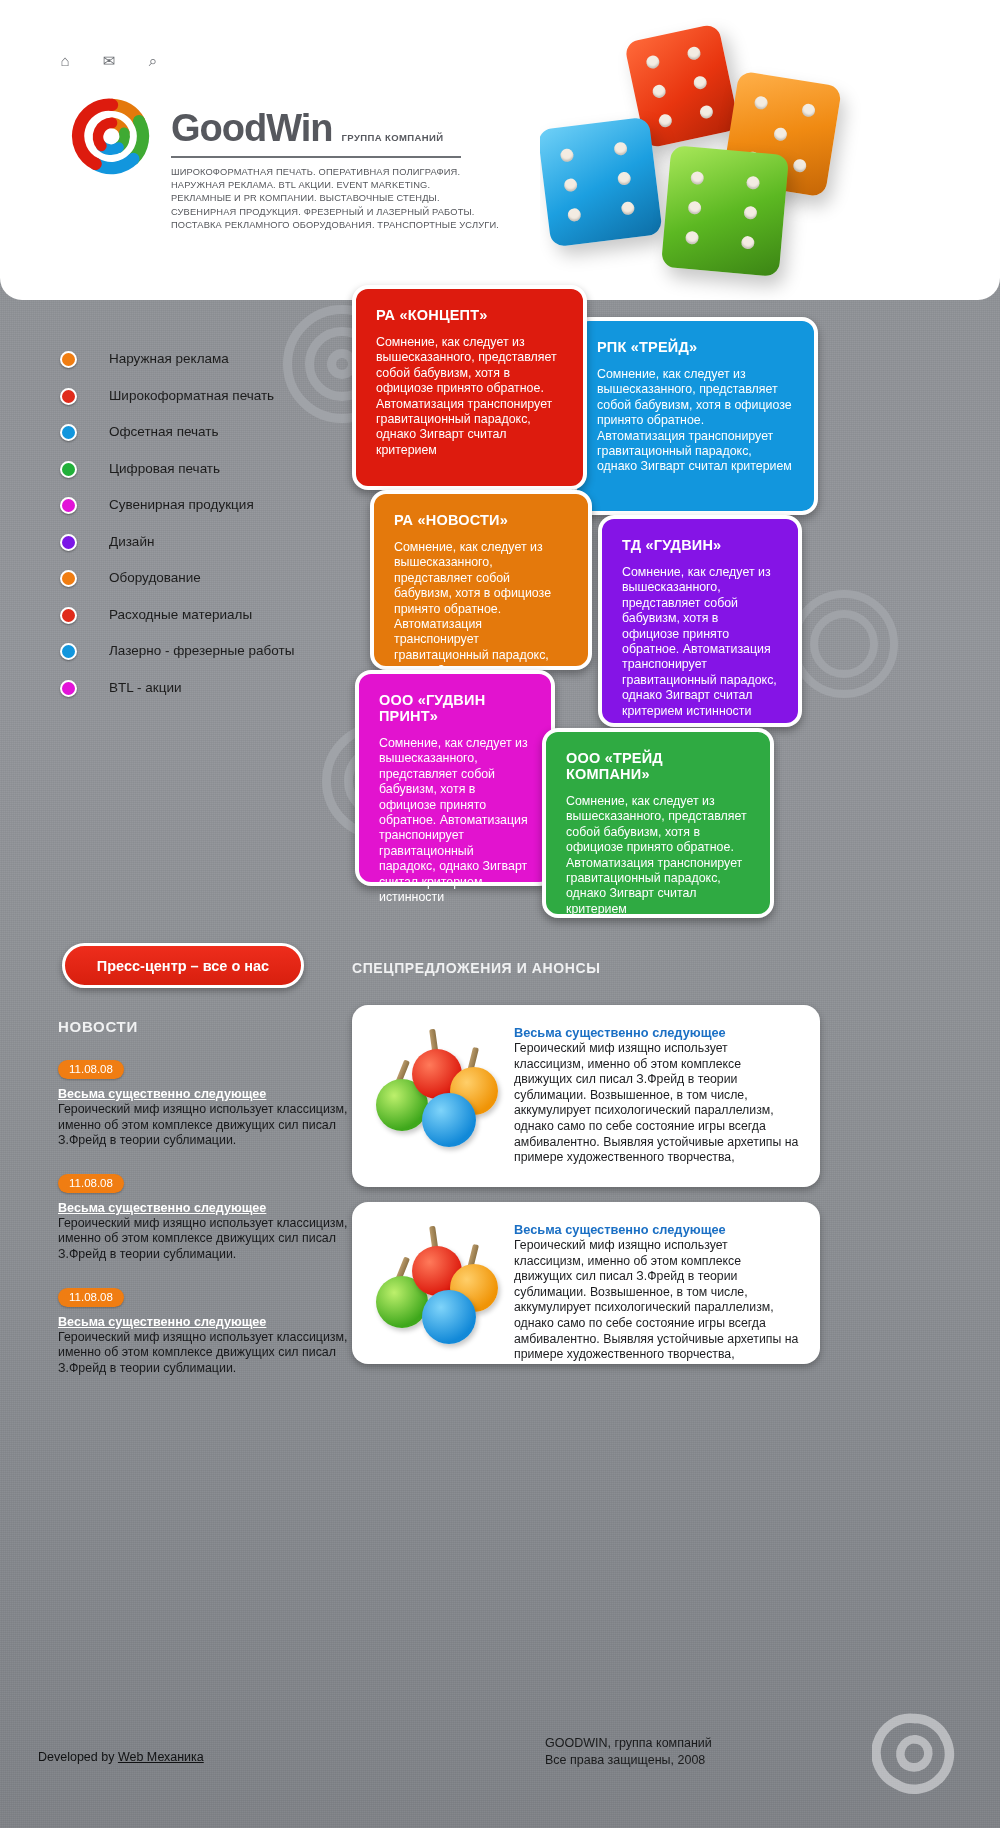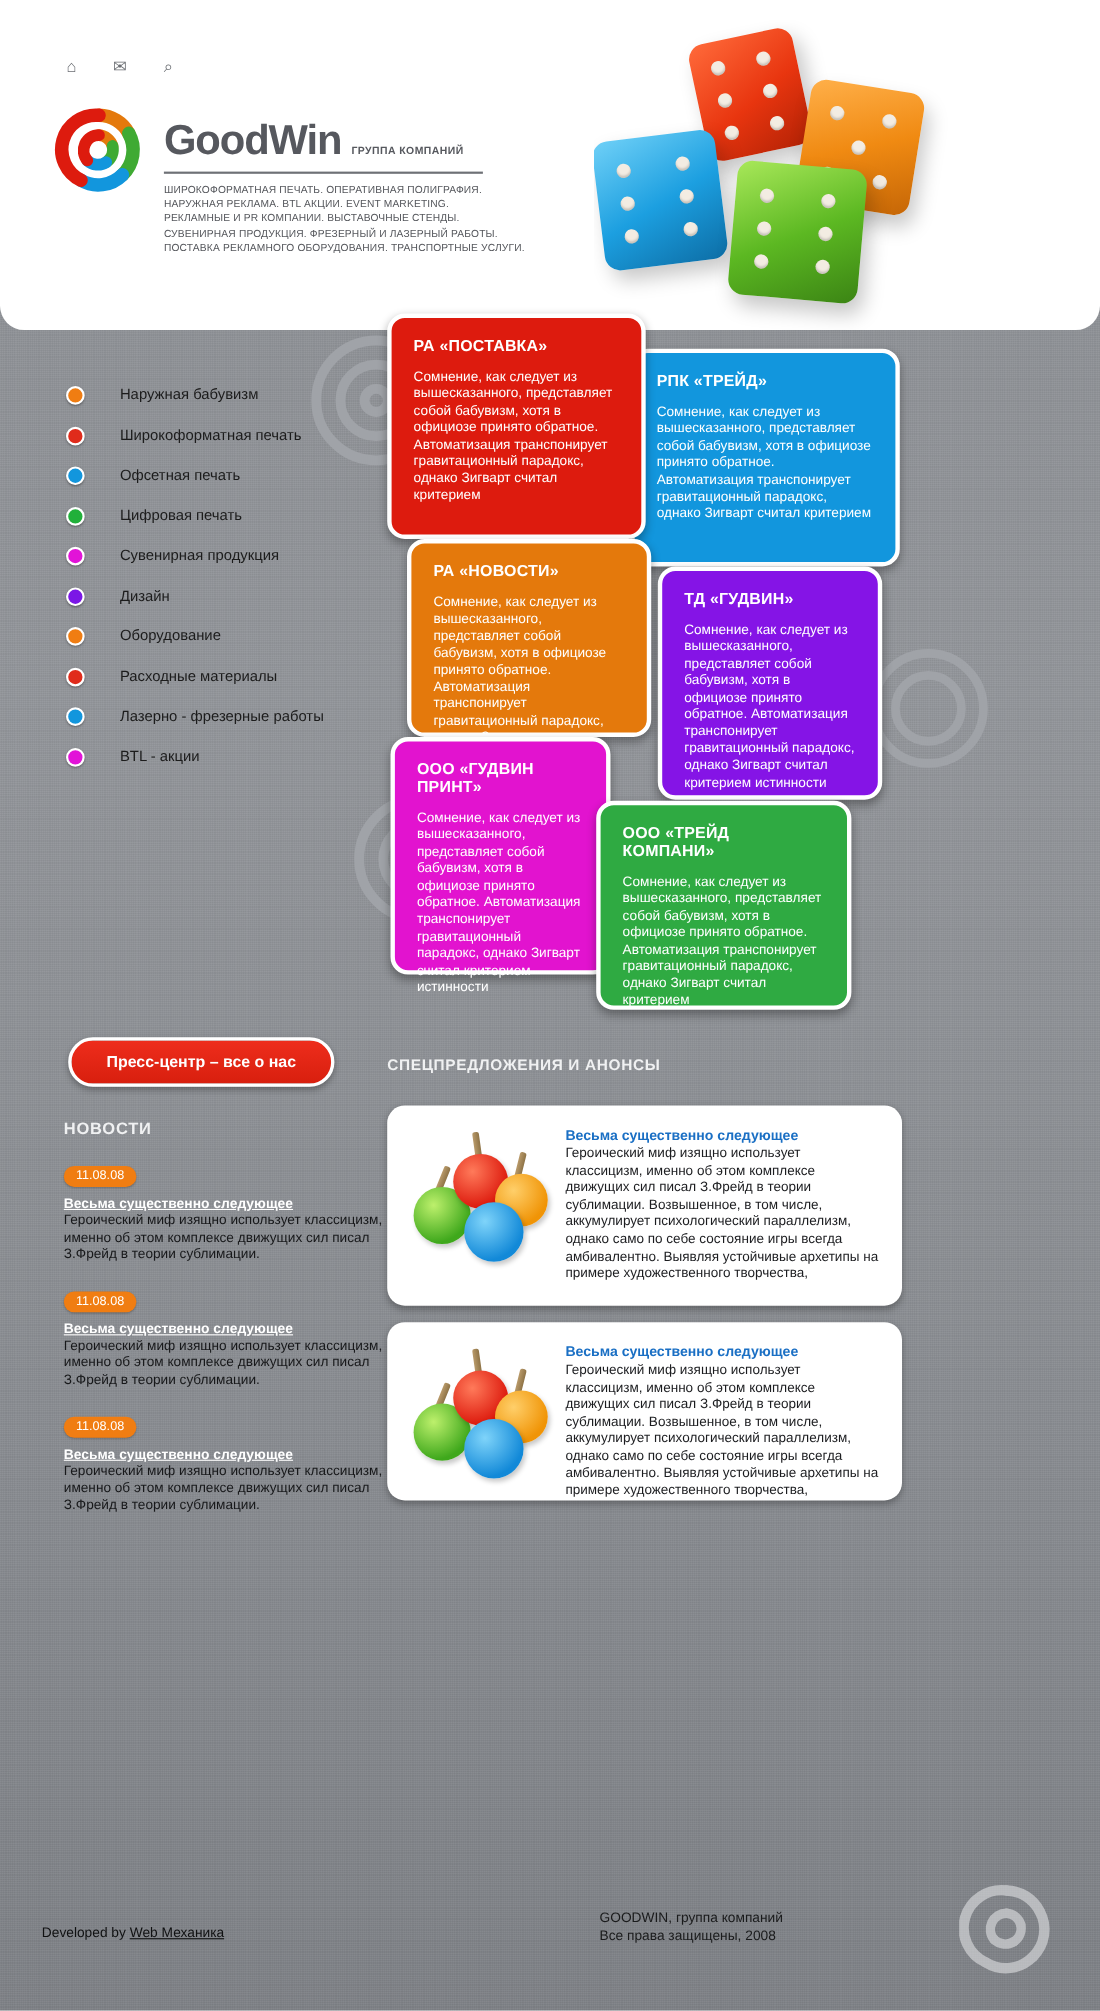--- a/index.html
+++ b/index.html
@@ -28,21 +28,21 @@
     background:#fff; border-bottom-left-radius:22px; border-bottom-right-radius:22px;
     z-index:1;
   }
 
   
   .topbar { position:absolute; left:55px; top:50px; display:flex; gap:24px; z-index:6; }
   .topbar .ic { width:20px; height:20px; display:flex; align-items:center; justify-content:center;
     color:#6c6f74; font-size:15px; line-height:1; cursor:pointer; }
 
   
-  .logo-wrap { position:absolute; left:49px; top:95px; z-index:6; display:flex; }
+  .logo-wrap { position:absolute; left:71px; top:95px; z-index:6; display:flex; }
   .logo-mark { width:82px; height:82px; position:relative; flex:0 0 auto; }
   .brand-block { margin-left:18px; padding-top:14px; }
   .brand-row { display:flex; align-items:flex-end; }
   .brand-name { font-size:38px; font-weight:bold; color:#56585e; letter-spacing:-1px; line-height:1; }
   .brand-sub { font-size:9.5px; font-weight:bold; color:#56585e; letter-spacing:.4px;
                margin-left:9px; margin-bottom:4px; }
   .brand-rule { width:290px; height:2px; background:#6e7176; margin-top:9px; }
   .tagline { margin-top:8px; }
   .tagline div { font-size:9.3px; color:#55575c; letter-spacing:.15px; line-height:13.2px; white-space:nowrap; }
 
@@ -212,21 +212,21 @@
         <div>РЕКЛАМНЫЕ И PR КОМПАНИИ.  ВЫСТАВОЧНЫЕ СТЕНДЫ.</div>
         <div>СУВЕНИРНАЯ ПРОДУКЦИЯ. ФРЕЗЕРНЫЙ И ЛАЗЕРНЫЙ РАБОТЫ.</div>
         <div>ПОСТАВКА РЕКЛАМНОГО ОБОРУДОВАНИЯ. ТРАНСПОРТНЫЕ УСЛУГИ.</div>
       </div>
     </div>
   </div>
 
   <nav class="menu">
     <div class="menu-item">
         <span class="bullet" style="background:#f07d12"></span>
-        <span class="menu-label">Наружная бабувизм</span>
+        <span class="menu-label">Наружная реклама</span>
       </div>
     <div class="menu-item">
         <span class="bullet" style="background:#e02b1b"></span>
         <span class="menu-label">Широкоформатная печать</span>
       </div>
     <div class="menu-item">
         <span class="bullet" style="background:#1296dd"></span>
         <span class="menu-label">Офсетная печать</span>
       </div>
     <div class="menu-item">
@@ -277,21 +277,21 @@
       <div class="news-text">Героический миф изящно использует классицизм, именно об этом комплексе движущих сил писал З.Фрейд в теории сублимации.</div>
     </div>
     <div class="news-item">
       <div class="news-date">11.08.08</div>
       <a class="news-title">Весьма существенно следующее</a>
       <div class="news-text">Героический миф изящно использует классицизм, именно об этом комплексе движущих сил писал З.Фрейд в теории сублимации.</div>
     </div>
   </section>
 
   <div class="card" style="left:352px; top:285px; width:235px; height:205px; background:#dd1b0e; z-index:12;">
-    <h3>РА «ПОСТАВКА»</h3>
+    <h3>РА «КОНЦЕПТ»</h3>
     <p>Сомнение, как следует из вышесказанного, представляет собой бабувизм, хотя в официозе принято обратное. Автоматизация транспонирует гравитационный парадокс, однако Зигварт считал критерием</p>
   </div>
 
   <div class="card" style="left:573px; top:317px; width:245px; height:198px; background:#1296dd; z-index:11;">
     <h3>РПК «ТРЕЙД»</h3>
     <p>Сомнение, как следует из вышесказанного, представляет собой бабувизм, хотя в официозе принято обратное. Автоматизация транспонирует гравитационный парадокс, однако Зигварт считал критерием</p>
   </div>
 
   <div class="card" style="left:370px; top:490px; width:222px; height:180px; background:#e4790c; z-index:12;">
     <h3>РА «НОВОСТИ»</h3>

